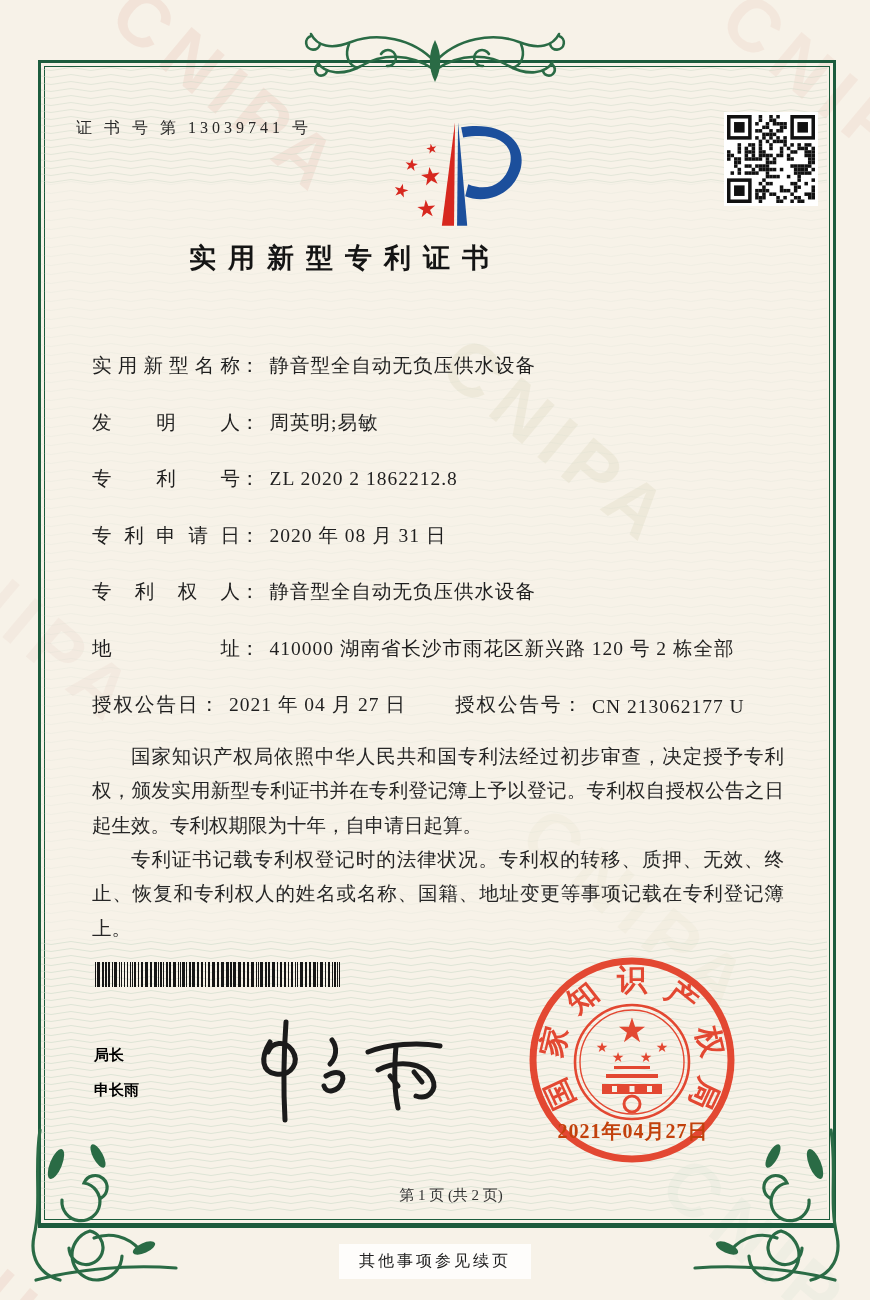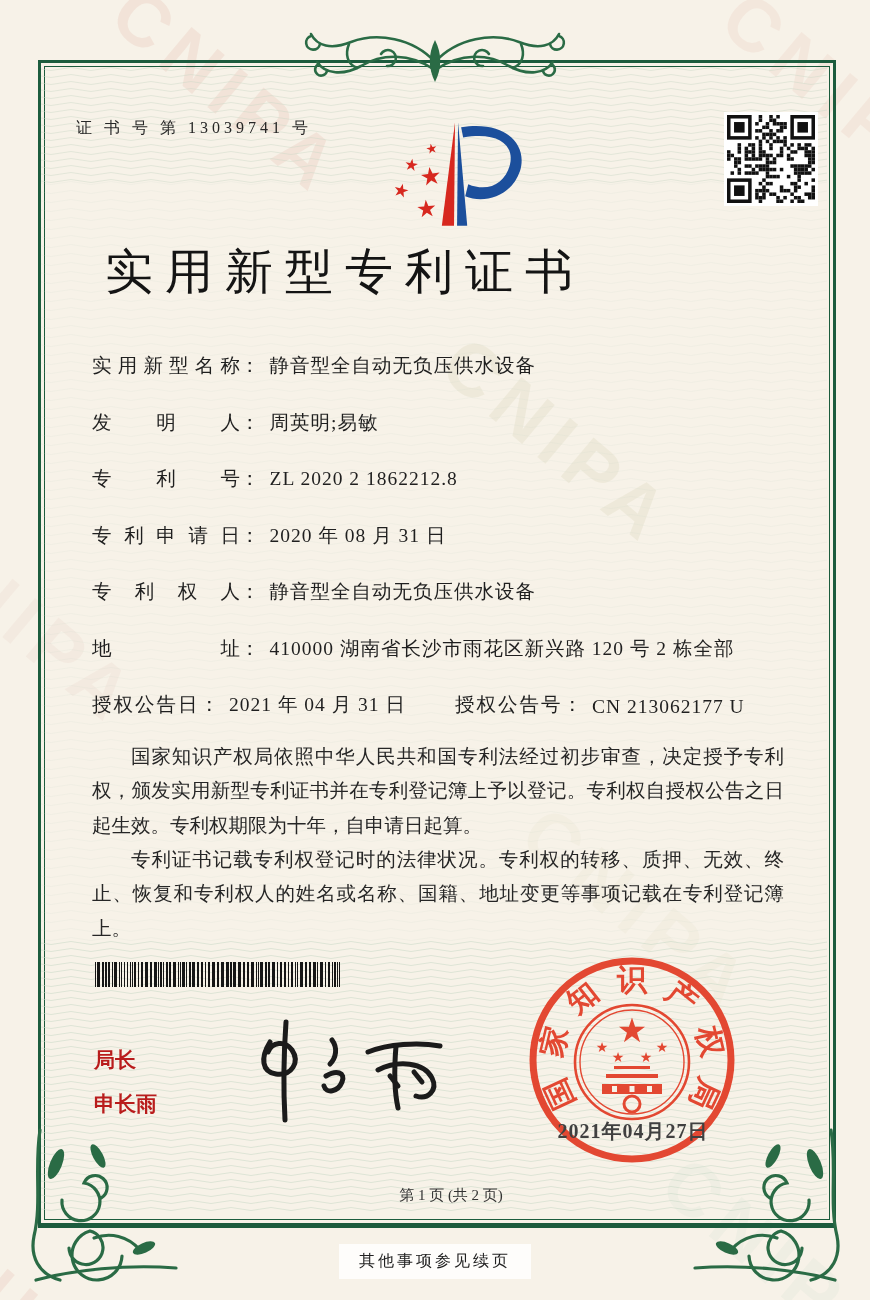--- a/index.html
+++ b/index.html
@@ -9,40 +9,40 @@
       font-weight:bold;font-size:74px;letter-spacing:10px;transform:rotate(40deg);
       transform-origin:left top;pointer-events:none;white-space:nowrap;}
   .frame{position:absolute;left:38px;top:60px;width:792px;height:1160px;
          border:3px solid #1c5c3d;border-bottom-width:5px;}
   .frame-inner{position:absolute;inset:3px;border:1px solid #1c5c3d;}
   .waves-svg{position:absolute;left:0;top:0;}
   .cert-no{position:absolute;left:76px;top:118px;font-size:16px;letter-spacing:4px;color:#262626;}
   .logo{position:absolute;left:348px;top:106px;width:210px;height:132px;}
   .qr{position:absolute;left:724px;top:112px;width:88px;height:88px;background:#fff;padding:3px;}
   .title{position:absolute;left:0;top:240px;width:690px;text-align:center;
-         font-size:48px;font-weight:normal;letter-spacing:12px;color:#141414;}
+         font-size:27px;font-weight:bold;letter-spacing:12px;color:#141414;}
   .fields{position:absolute;left:92px;top:352px;width:700px;font-size:19.5px;}
   .field-row{position:relative;display:flex;align-items:baseline;height:30px;margin-bottom:26.5px;}
   .jlabel{display:inline-flex;justify-content:space-between;width:148px;}
   .jlabel.compact{width:auto;letter-spacing:2px;}
   .colon{margin-right:10px;}
   .fval{letter-spacing:1px;}
   .pair{display:flex;align-items:flex-end;}
   .pair.right{position:absolute;left:363px;top:0;}
   .body-text{position:absolute;left:92px;top:740px;width:692px;font-size:19.5px;
              line-height:1.76;text-align:justify;color:#262626;}
   .body-text p{margin:0;text-indent:2em;}
   .barcode{position:absolute;left:95px;top:962px;}
   .sig-block{position:absolute;left:94px;top:1046px;font-family:"Liberation Sans","DejaVu Sans",sans-serif;
-             font-size:21px;font-weight:bold;color:#b91c1c;}
+             font-size:15px;font-weight:bold;color:#000000;}
   .sig-block div{margin-bottom:16px;}
   .sig-svg{position:absolute;left:228px;top:1014px;}
   .seal{position:absolute;left:524px;top:952px;width:216px;height:216px;}
   .seal-date{position:absolute;left:538px;top:1118px;width:190px;text-align:center;
-             font-size:20px;letter-spacing:1px;color:#404040;font-weight:bold;}
+             font-size:20px;letter-spacing:1px;color:#c2410c;font-weight:bold;}
   .page-num{position:absolute;left:16px;top:1186px;width:870px;text-align:center;font-size:15px;color:#333;}
   .cont-note{position:absolute;left:0;top:1244px;width:870px;text-align:center;}
   .cont-note span{display:inline-block;background:rgba(255,255,255,.8);padding:7px 20px;
                   font-size:16px;letter-spacing:3px;color:#222;}
   .ornament-top{position:absolute;left:285px;top:24px;}
   .corner{position:absolute;}
 </style>
 </head>
 <body>
 
@@ -394,21 +394,21 @@
           <span>地</span>
           <span>址</span>
         </span>
         <span class="colon">：</span>
       <span class="fval">410000 湖南省长沙市雨花区新兴路 120 号 2 栋全部</span>
     </div>
     <div class="field-row">
       <span class="pair">
         <span class="jlabel compact">授权公告日</span>
           <span class="colon">：</span>
-        <span class="fval">2021 年 04 月 31 日</span>
+        <span class="fval">2021 年 04 月 27 日</span>
       </span>
       <span class="pair right">
         <span class="jlabel compact">授权公告号</span>
           <span class="colon">：</span>
         <span class="fval">CN 213062177 U</span>
       </span>
     </div>
   </div>
 
   <div class="body-text">

